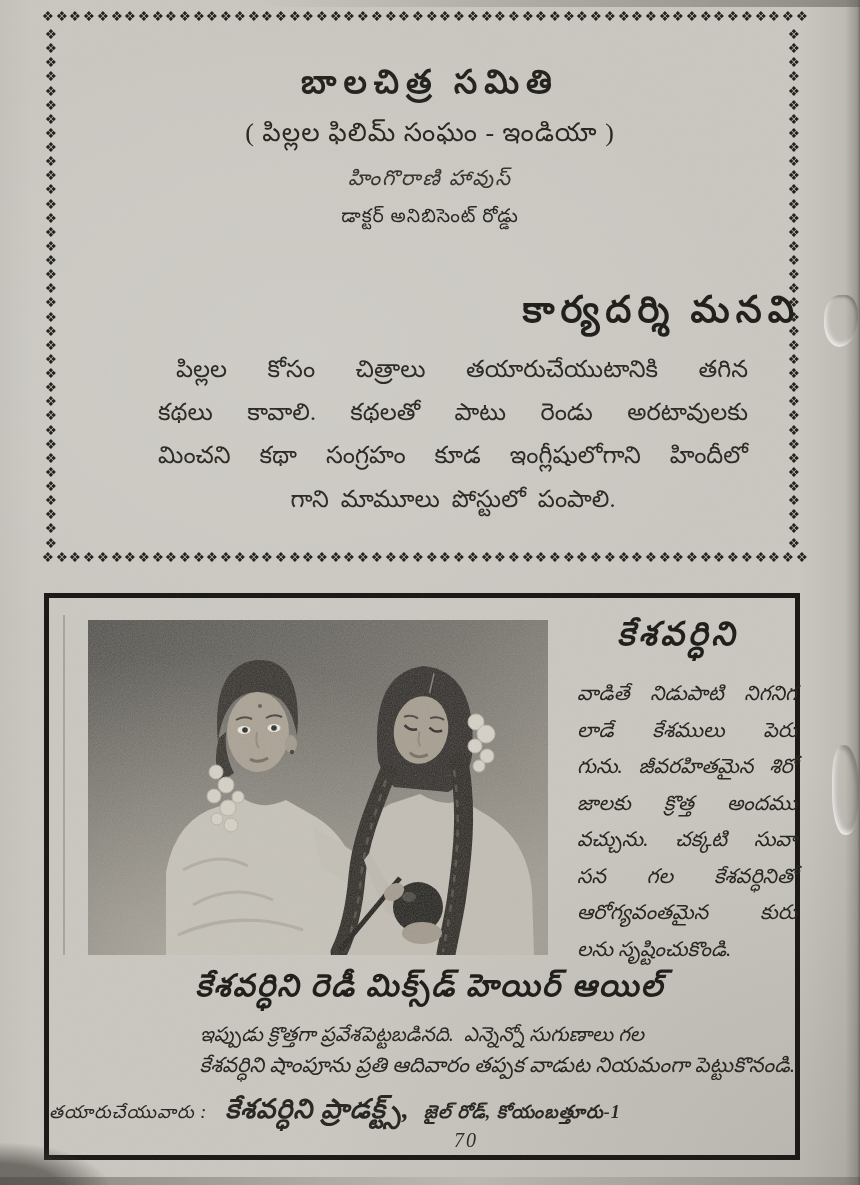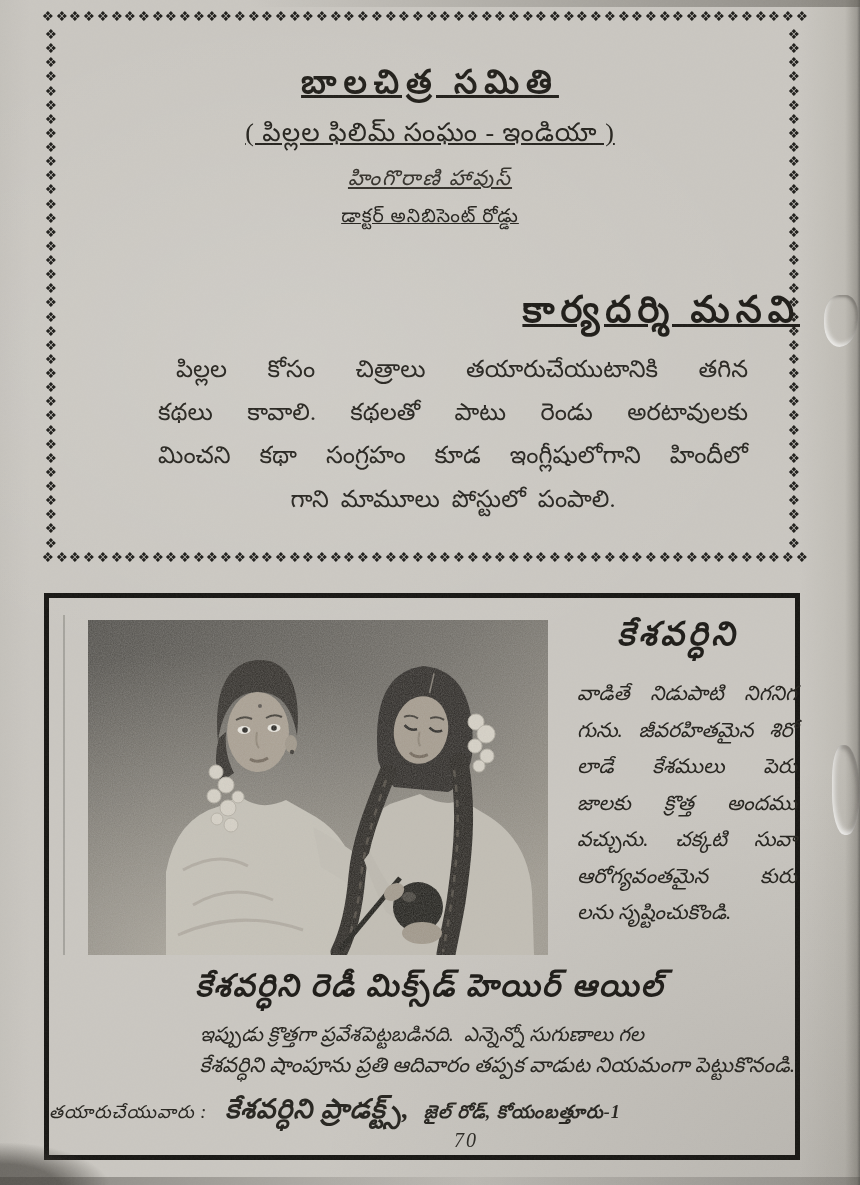--- a/index.html
+++ b/index.html
@@ -19,21 +19,21 @@
   
   .orn{position:absolute;display:flex;justify-content:space-between;color:#1f1e1b;font-size:13px;line-height:1;}
   .orn span{display:block;transform:scale(1.05);}
   .orn.h{height:15px;}
   .orn.v{flex-direction:column;width:15px;}
   .orn-top{left:42px;top:10px;width:766px;}
   .orn-bottom{left:42px;top:551px;width:766px;}
   .orn-left{left:45px;top:28px;height:522px;}
   .orn-right{left:788px;top:28px;height:522px;}
 
-  .ctext{position:absolute;left:60px;width:740px;text-align:center;white-space:pre-wrap;text-decoration:underline;}
+  .ctext{position:absolute;left:60px;width:740px;text-align:center;white-space:pre-wrap;}
   .org-name{top:64px;font-size:33px;font-weight:bold;letter-spacing:7px;color:#211f1a;}
   .org-sub{top:118px;font-size:26px;letter-spacing:1px;}
   .addr-1{top:166px;font-size:21px;font-style:italic;color:#35322c;letter-spacing:2px;}
   .addr-2{top:205px;font-size:19px;letter-spacing:1px;}
   .addr-3{top:242px;font-size:22px;letter-spacing:1px;}
   .notice-title{top:288px;font-size:37px;font-weight:bold;letter-spacing:6px;color:#1e1c18;text-align:right;}
 
   .notice-line{position:absolute;left:158px;width:590px;font-size:24px;white-space:pre-wrap;
     text-align:justify;text-align-last:justify;color:#2a2823;word-spacing:6px;}
   .nl0{top:356px;padding-left:18px;width:572px;}
@@ -362,24 +362,25 @@
         <ellipse cx="334" cy="313" rx="20" ry="11" fill="#9e9587"></ellipse>
         <ellipse cx="306" cy="272" rx="11" ry="8" fill="#a1988a" transform="rotate(-35 306 272)"></ellipse>
       </g>
 
       <rect x="0" y="0" width="460" height="335" filter="url(#grainF)"></rect>
     </svg>
 
     <div class="ad-brand">కేశవర్ధిని</div>
     <div class="ad-lines">
       <div class="ad-line">వాడితే నిడుపాటి నిగనిగ</div>
+      <div class="ad-line">లాడే కేశములు పెరు</div>
       <div class="ad-line">గును. జీవరహితమైన శిరో</div>
-      <div class="ad-line">లాడే కేశములు పెరు</div>
       <div class="ad-line">జాలకు క్రొత్త అందము</div>
       <div class="ad-line">వచ్చును. చక్కటి సువా</div>
+      <div class="ad-line">సన గల కేశవర్ధినితో</div>
       <div class="ad-line">ఆరోగ్యవంతమైన కురు</div>
       <div class="ad-line">లను సృష్టించుకొండి.</div>
     </div>
 
     <div class="ad-product">కేశవర్ధిని రెడీ మిక్స్‌డ్ హెయిర్ ఆయిల్</div>
     <div class="ad-promo1">ఇప్పుడు క్రొత్తగా ప్రవేశపెట్టబడినది.  ఎన్నెన్నో సుగుణాలు గల</div>
     <div class="ad-promo2">కేశవర్ధిని షాంపూను ప్రతి ఆదివారం తప్పక వాడుట నియమంగా పెట్టుకొనండి.</div>
 
     <div class="ad-maker">
       <span class="maker-label">తయారుచేయువారు :</span>

